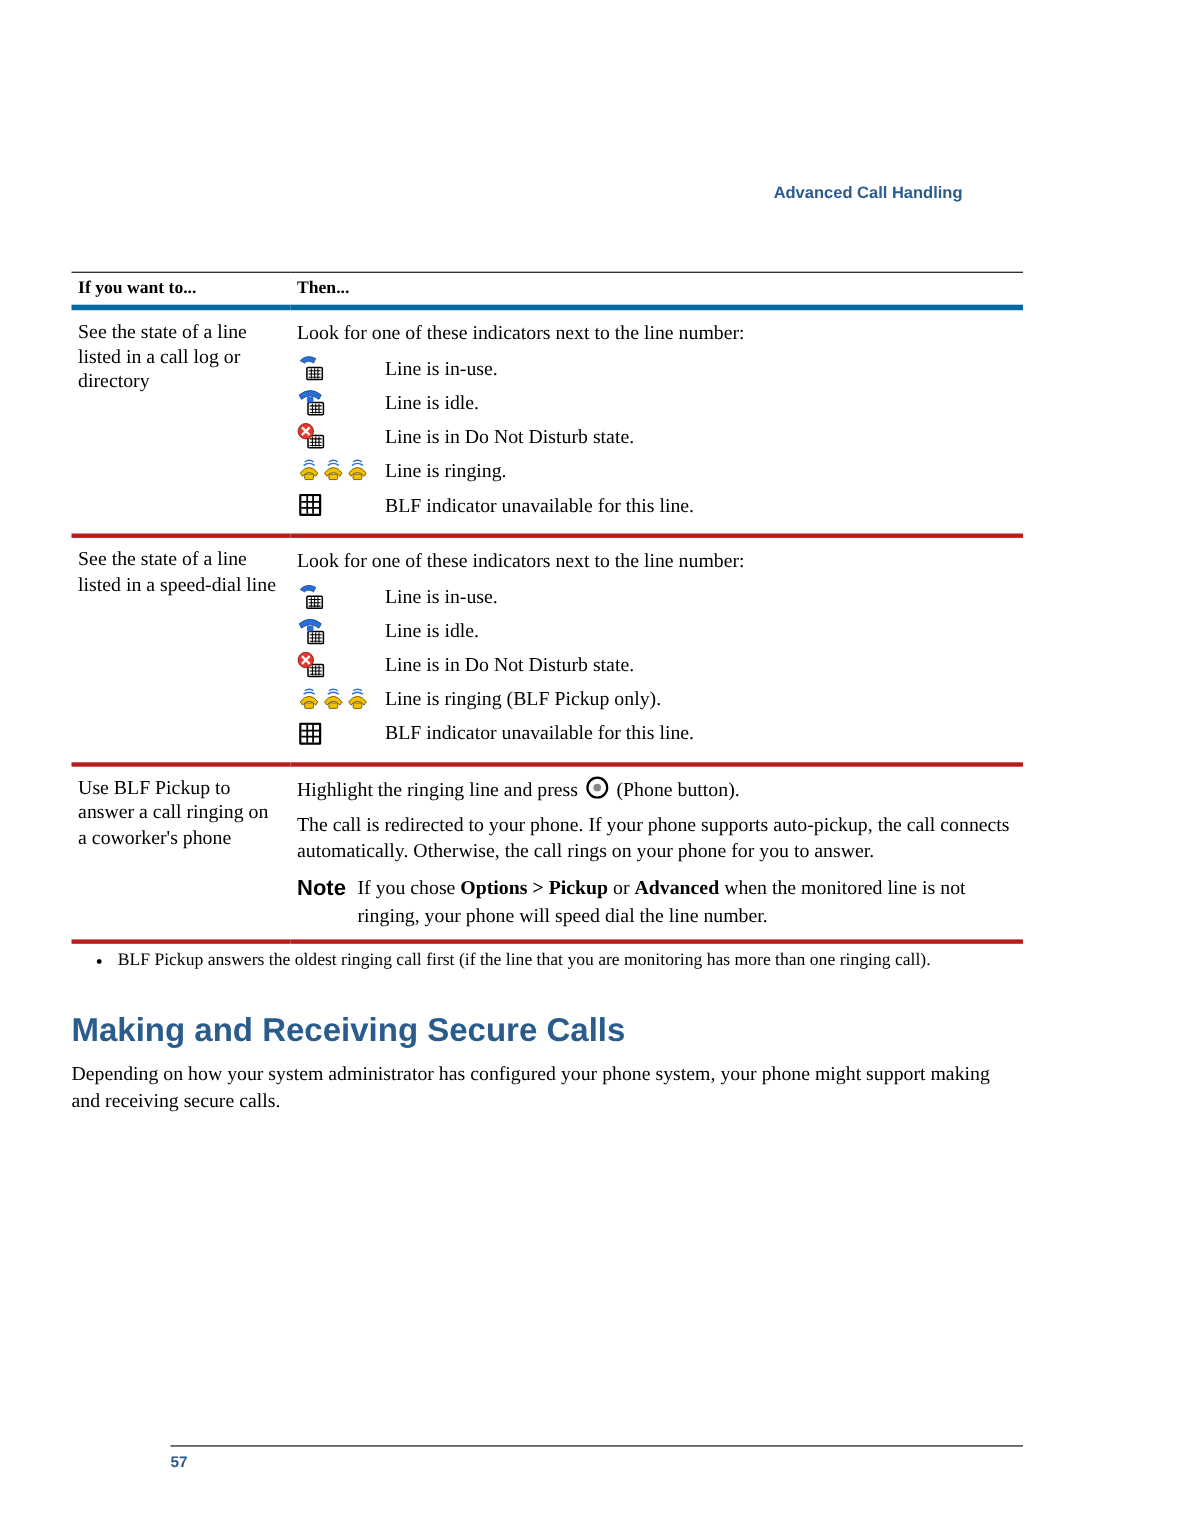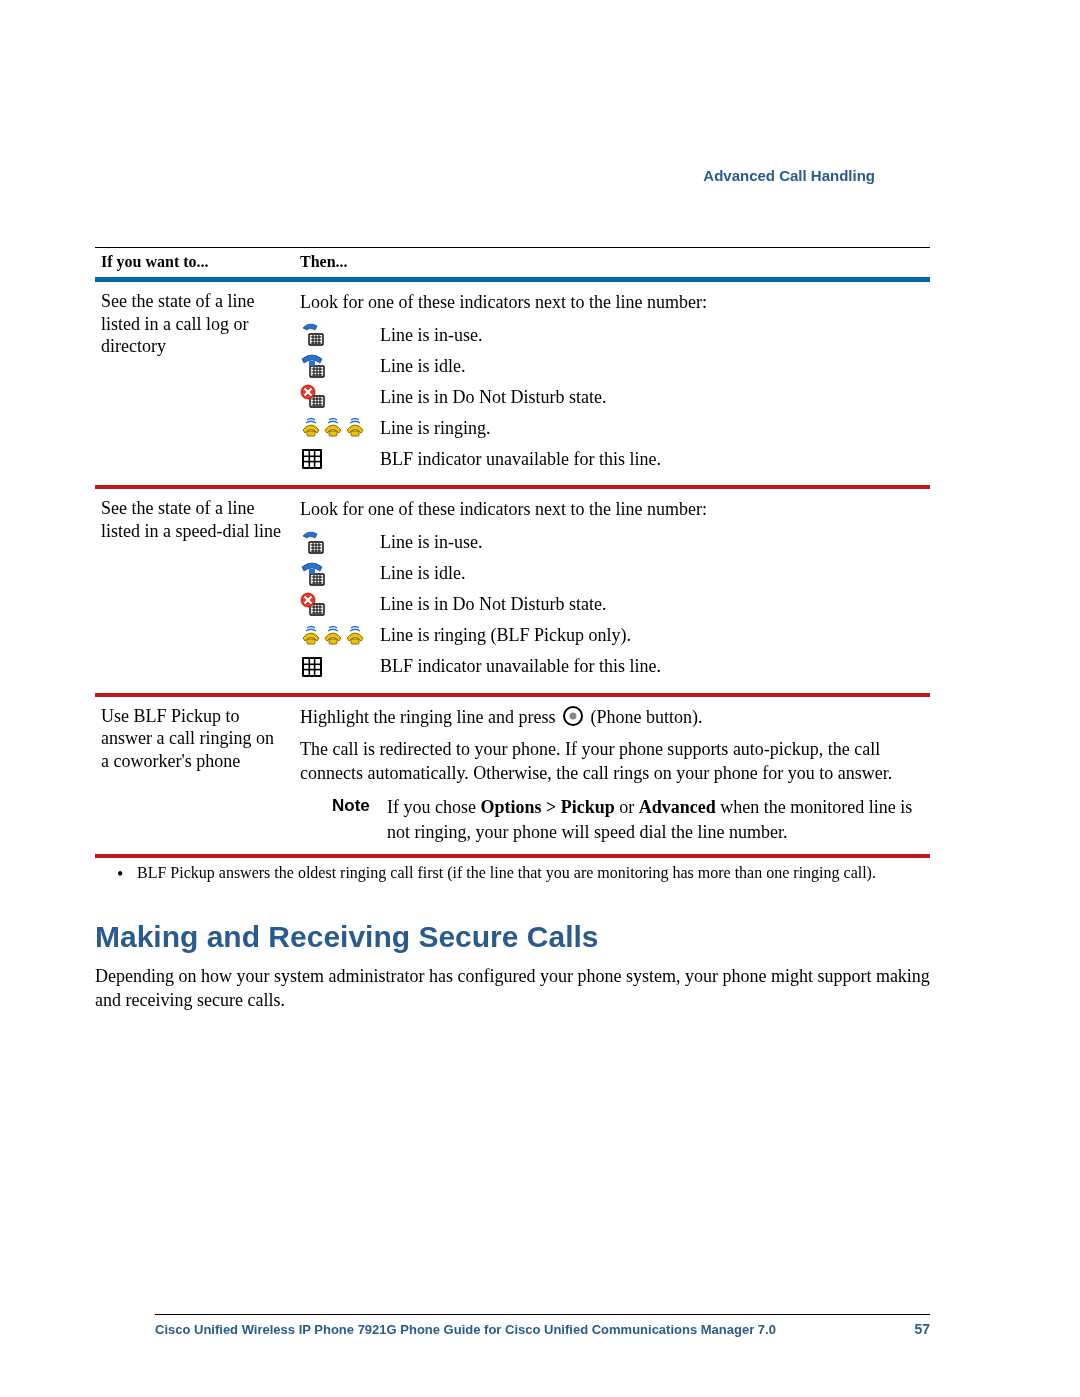--- a/index.html
+++ b/index.html
@@ -8,21 +8,21 @@
     background: #fff;
     width: 1080px;
     font-family: "Times New Roman", Times, serif;
     color: #000;
   }
   .page {
     width: 1080px;
     height: 1397px;
     position: relative;
     box-sizing: border-box;
-    padding: 165px 150px 0 95px;
+    padding: 165px 150px 0 65px;
   }
   .running-head {
     position: absolute;
     top: 167px;
     right: 205px;
     font-family: Arial, Helvetica, sans-serif;
     font-weight: bold;
     font-size: 15px;
     color: #2a5b8d;
   }
@@ -72,23 +72,22 @@
     line-height: 1.2;
   }
   .note-block {
     display: flex;
     margin-top: 10px;
   }
   .note-block .note-label {
     width: 55px;
     font-family: Arial, Helvetica, sans-serif;
     font-weight: bold;
-    font-size: 17px;
-    line-height: 1.35;
-    margin-left: 32px;
+    font-size: 20px;
+    line-height: 1.35;
   }
   .note-block .note-text {
     flex: 1;
     line-height: 1.35;
   }
   .tips-head {
     font-family: Arial, Helvetica, sans-serif;
     font-weight: bold;
     font-size: 17px;
     margin: 26px 0 6px 0;
@@ -362,17 +361,16 @@
   </table>
 
   <ul class="tips">
     <li>BLF Pickup answers the oldest ringing call first (if the line that you are monitoring has more than one ringing call).</li>
   </ul>
 
   <h2 class="section">Making and Receiving Secure Calls</h2>
   <p class="body">Depending on how your system administrator has configured your phone system, your phone might support making and receiving secure calls.</p>
 
   <div class="footer">
-    <span class="doc-title">Cisco Unified Wireless IP Phone 7921G Phone Guide for Cisco Unified Communications Manager 7.0</span>
     <span class="page-num">57</span>
   </div>
 
 </div>
 
 </body></html>

